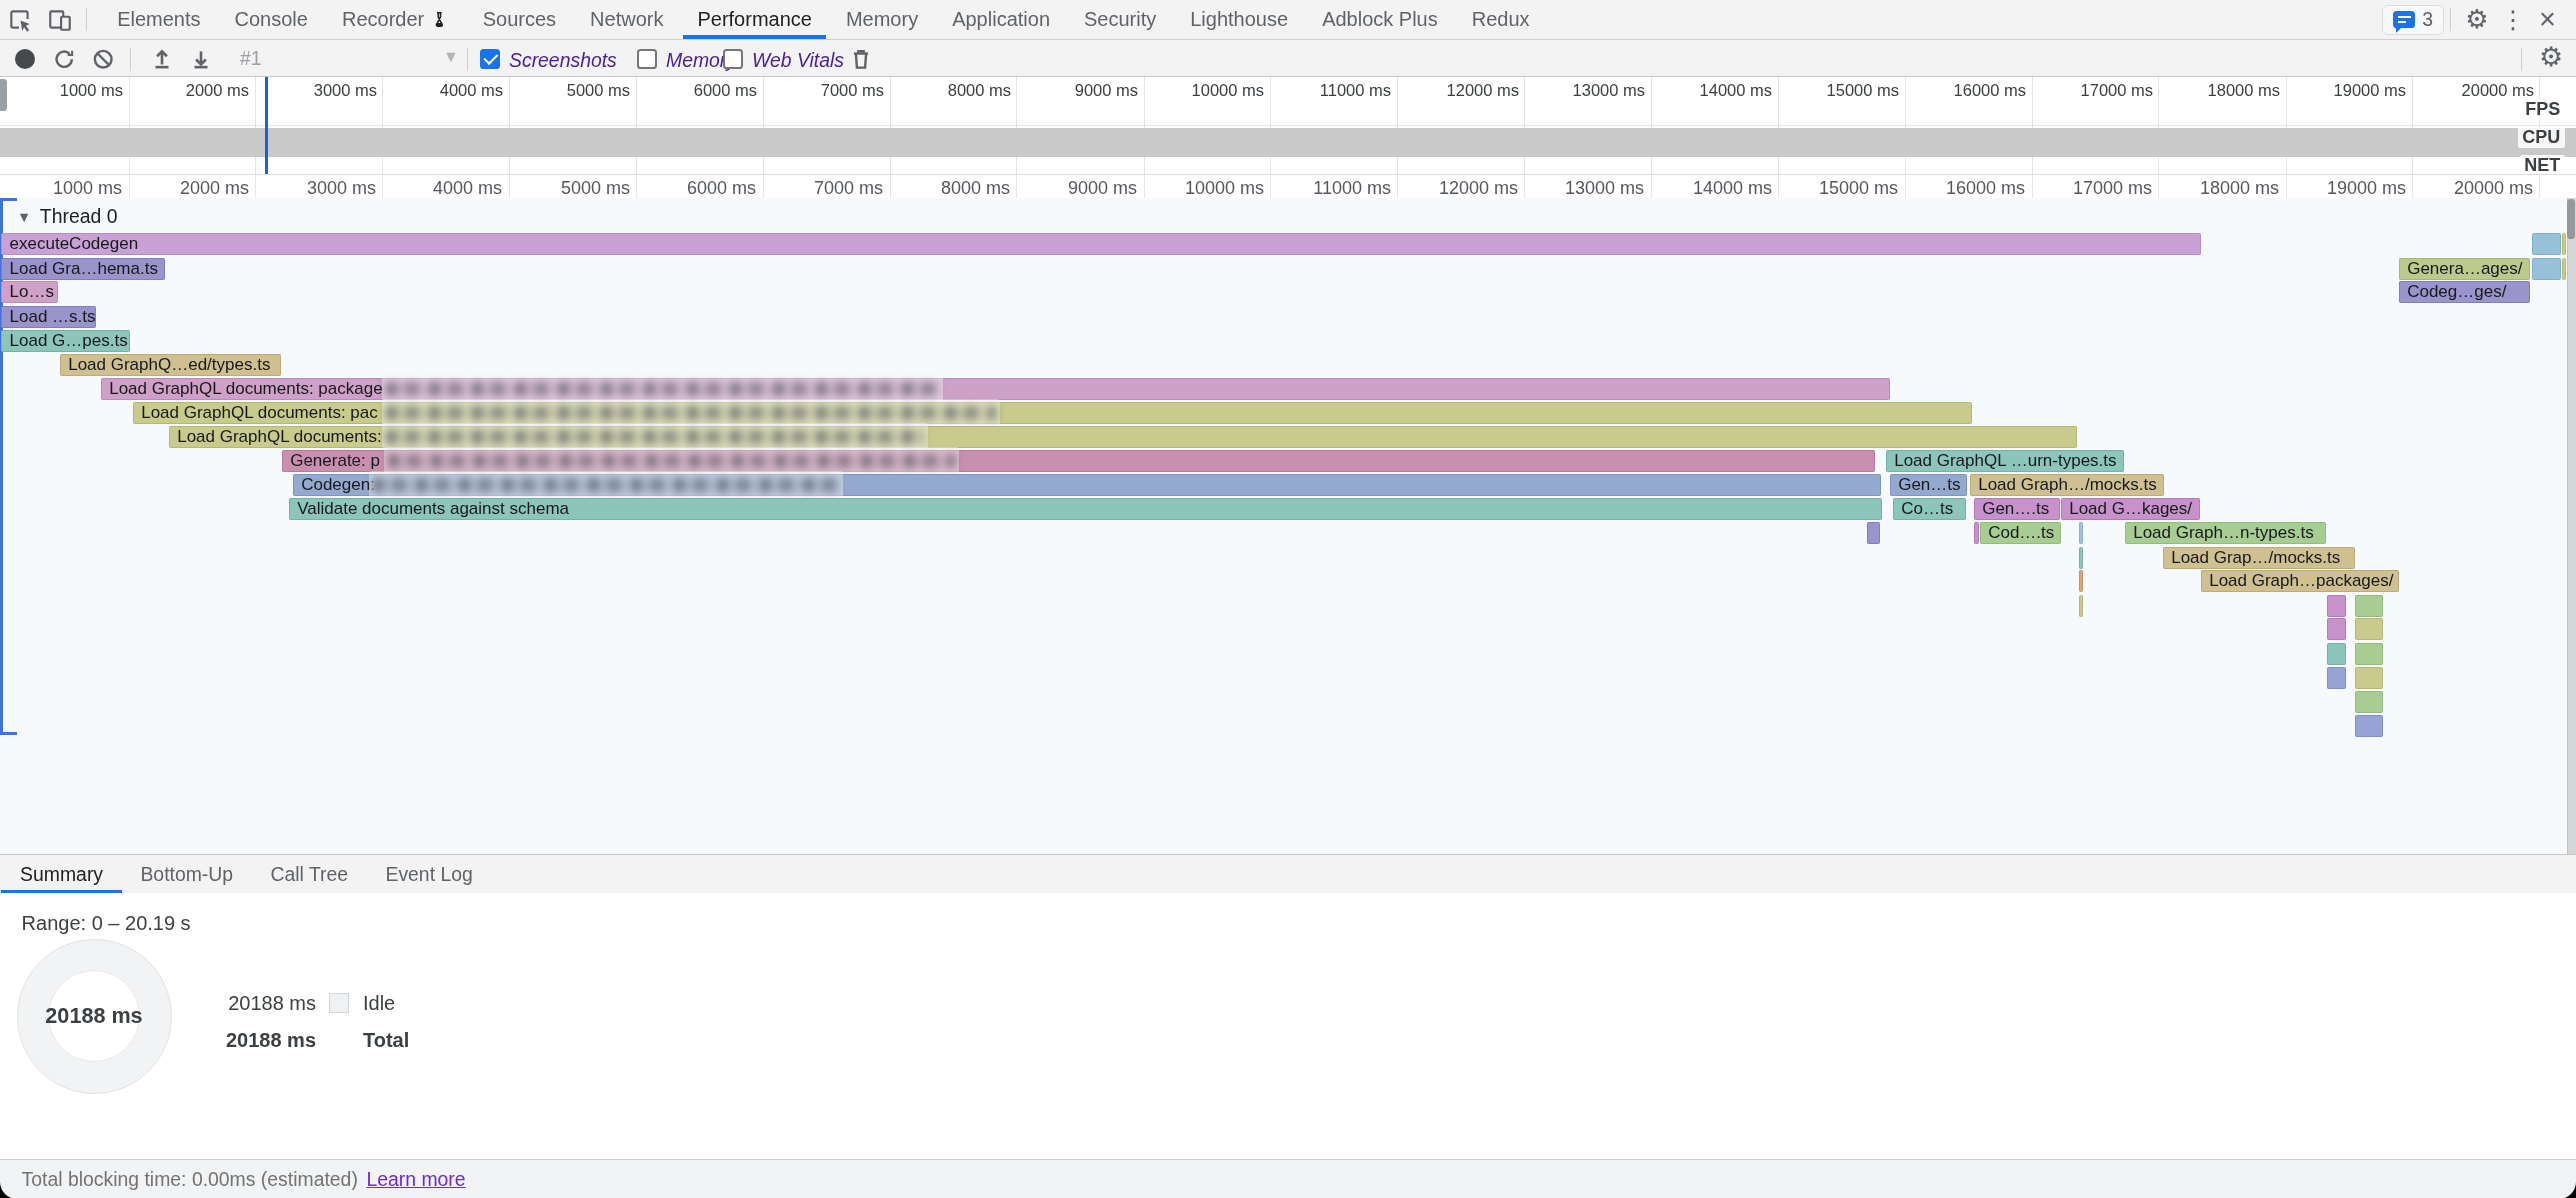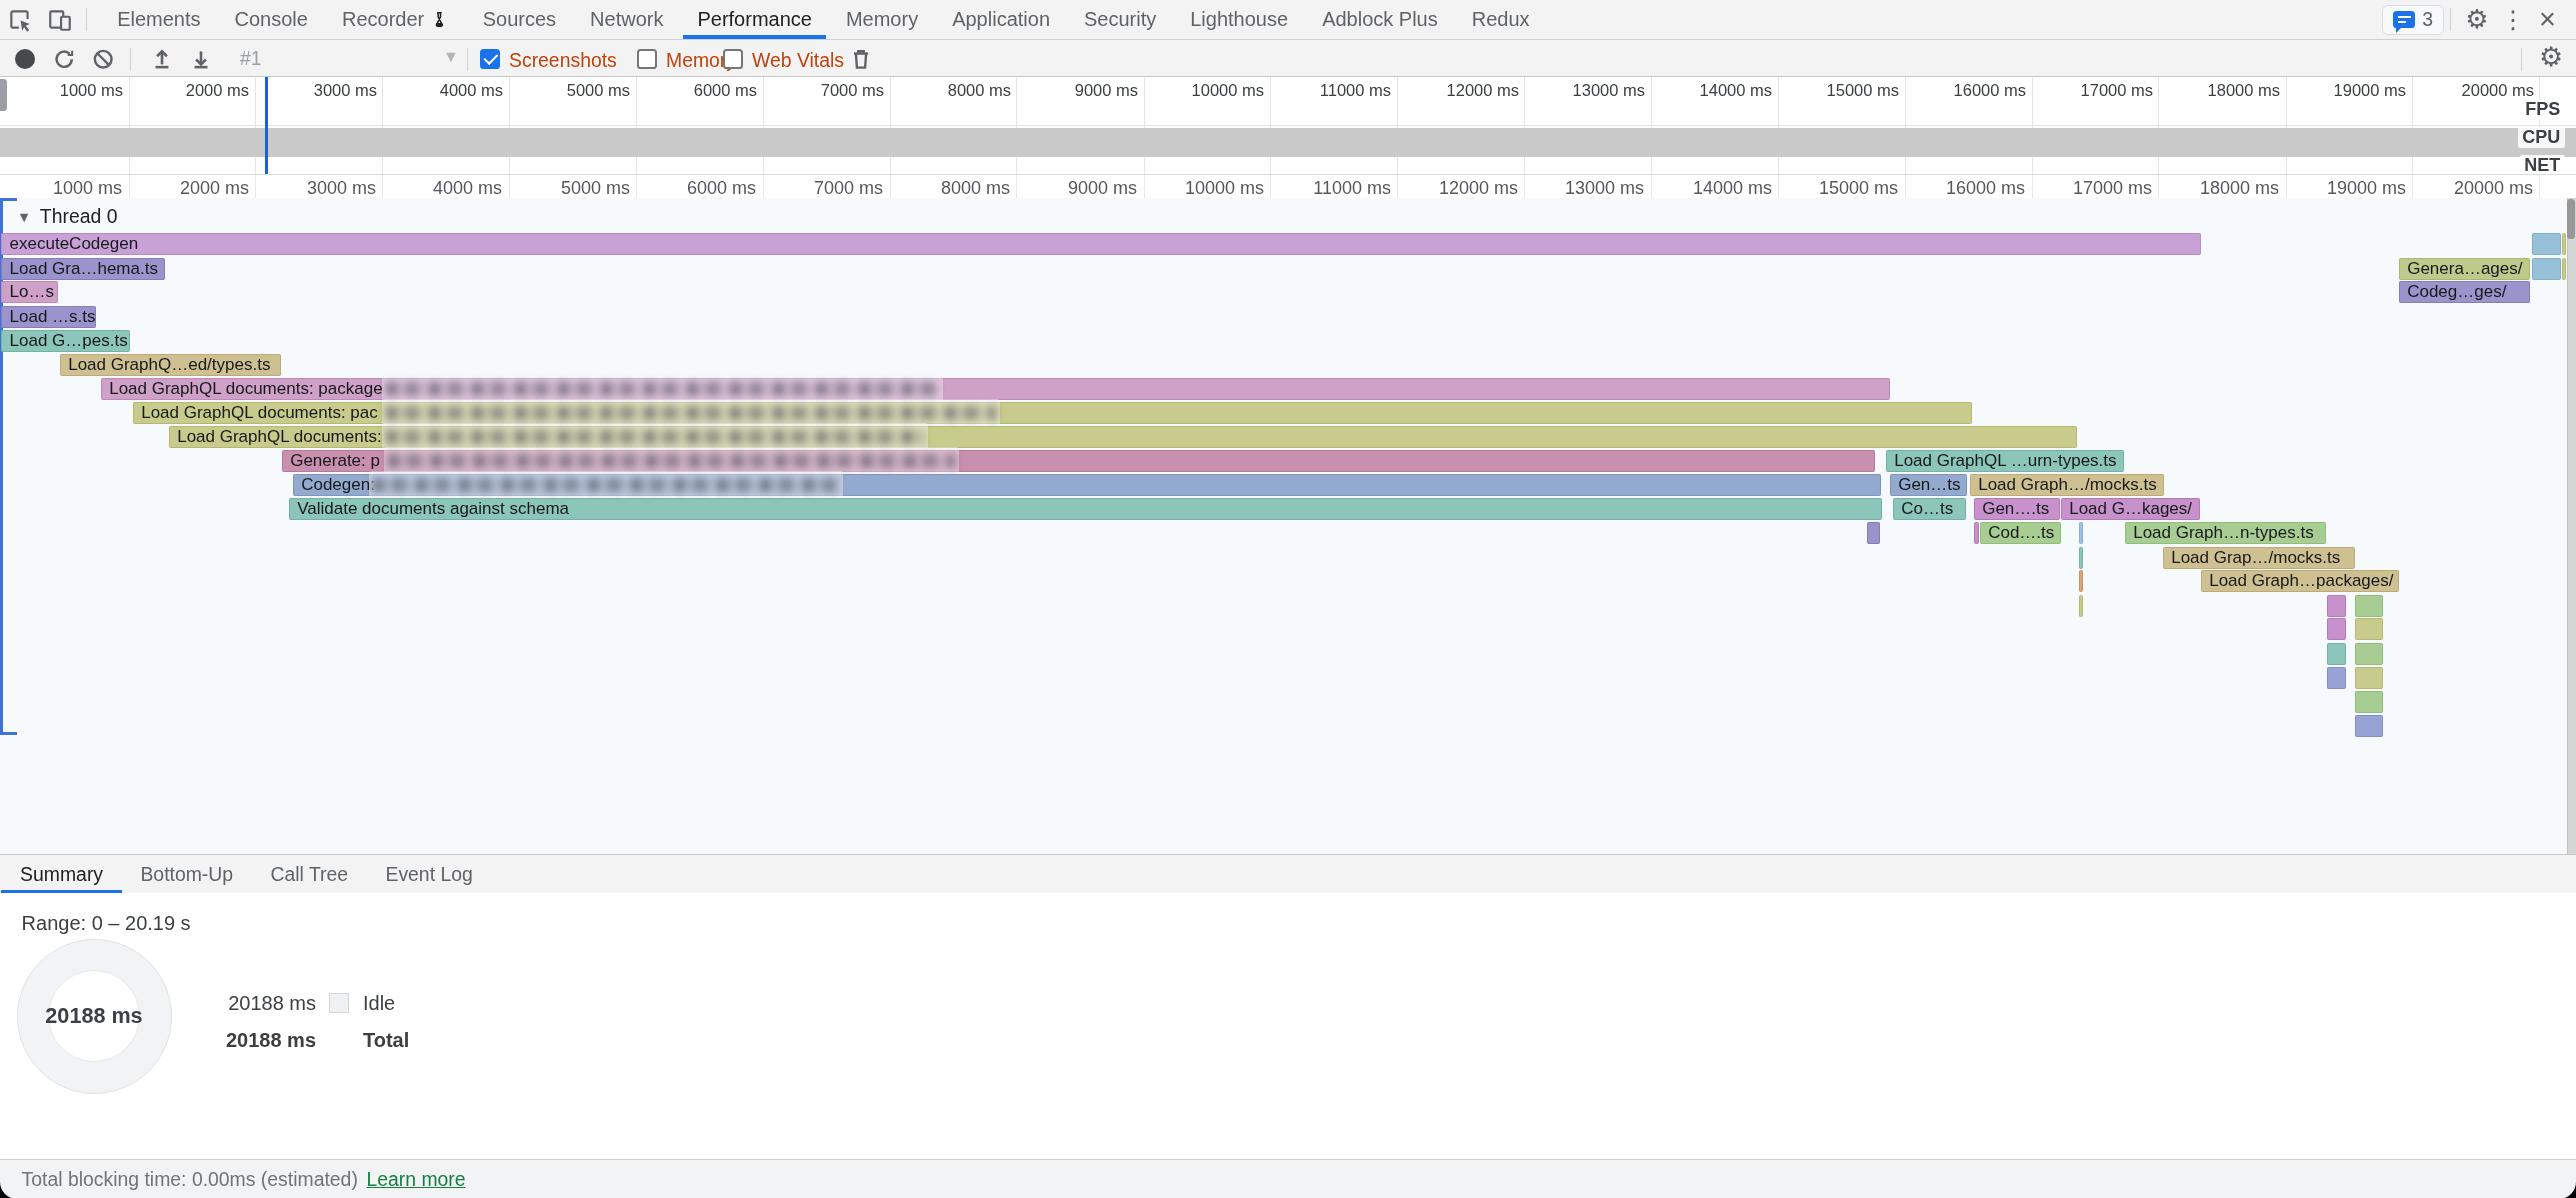--- a/index.html
+++ b/index.html
@@ -21,21 +21,21 @@
   .bubble::after{content:"";position:absolute;left:2.9px;bottom:-5px;border:3.6px solid transparent;border-top-color:#1a73e8;border-left-color:#1a73e8;}
   .bubble i{position:absolute;left:4.3px;right:4.3px;top:5px;height:2.2px;background:#fff;}
   .bubble i+i{top:10px;width:8.6px;}
   .issues-count{font-size:19.4px;color:#5f6368;}
   .glyph{color:#5f6368;text-align:center;cursor:pointer;}
 
   
   .toolbar{left:0;top:40px;width:2576px;height:37px;background:#f3f3f3;border-bottom:1.4px solid #c8c8c8;}
   .toolbar .abs{position:absolute;}
   .record-dot{width:20px;height:20px;border-radius:50%;background:#464a4d;cursor:pointer;}
-  .tool-label{font-size:19.4px;color:#c2410c;white-space:nowrap;}
+  .tool-label{font-size:19.4px;color:#4c1d95;white-space:nowrap;font-style:italic;}
   .hist{font-size:19.4px;color:#9aa0a6;}
   .caret{font-size:16px;color:#b0b4b8;cursor:pointer;}
   .cbx{width:20px;height:20px;border:2.2px solid #767676;border-radius:3.6px;background:#fff;cursor:pointer;}
   .cbx.checked{background:#1a73e8;border-color:#1a73e8;position:relative;}
   .cbx.checked::after{content:"";position:absolute;left:5px;top:0.7px;width:5.8px;height:10.8px;border:solid #fff;border-width:0 2.9px 2.9px 0;transform:rotate(45deg);}
 
   
   .overview{left:0;top:77px;width:2576px;height:98px;background:#fff;border-bottom:1.4px solid #dadce0;overflow:hidden;}
   .ov-line{position:absolute;top:0;bottom:0;width:1.4px;background:#e4e4e4;}
   .ov-label{position:absolute;top:3.6px;font-size:16.5px;color:#3c4043;white-space:nowrap;}
@@ -91,21 +91,21 @@
   .donut .ctr{position:absolute;left:0;right:0;top:63px;text-align:center;font-size:21.6px;font-weight:bold;color:#3c4043;}
   .lrow{position:absolute;height:26px;display:flex;align-items:center;font-size:20px;color:#3c4043;}
   .lval{position:absolute;left:158px;width:158px;text-align:right;}
   .lsw{position:absolute;left:329px;top:2.9px;width:20px;height:20px;background:#eff1f2;border:1.4px solid #d2d6d9;}
   .llab{position:absolute;left:363px;}
   .bold{font-weight:bold;}
 
   
   .statusbar{left:0;top:1159px;width:2576px;height:40px;background:#f1f3f4;border-top:1.4px solid #cfcfcf;display:flex;align-items:center;padding-left:21.6px;gap:8.6px;}
   .status-text{font-size:19.4px;color:#737373;}
-  .status-link{font-size:19.4px;color:#15803d;text-decoration:underline;cursor:pointer;}
+  .status-link{font-size:19.4px;color:#6d28d9;text-decoration:underline;cursor:pointer;}
 
   .corner{position:absolute;bottom:0;width:18.7px;height:18.7px;background:#000;z-index:50;}
   .corner .in{position:absolute;inset:0;background:#f1f3f4;}
   .corner.bl{left:0}.corner.bl .in{border-bottom-left-radius:17px;}
   .corner.br{right:0}.corner.br .in{border-bottom-right-radius:17px;}
   svg{display:block;}
 </style>
 </head>
 <body>
 

